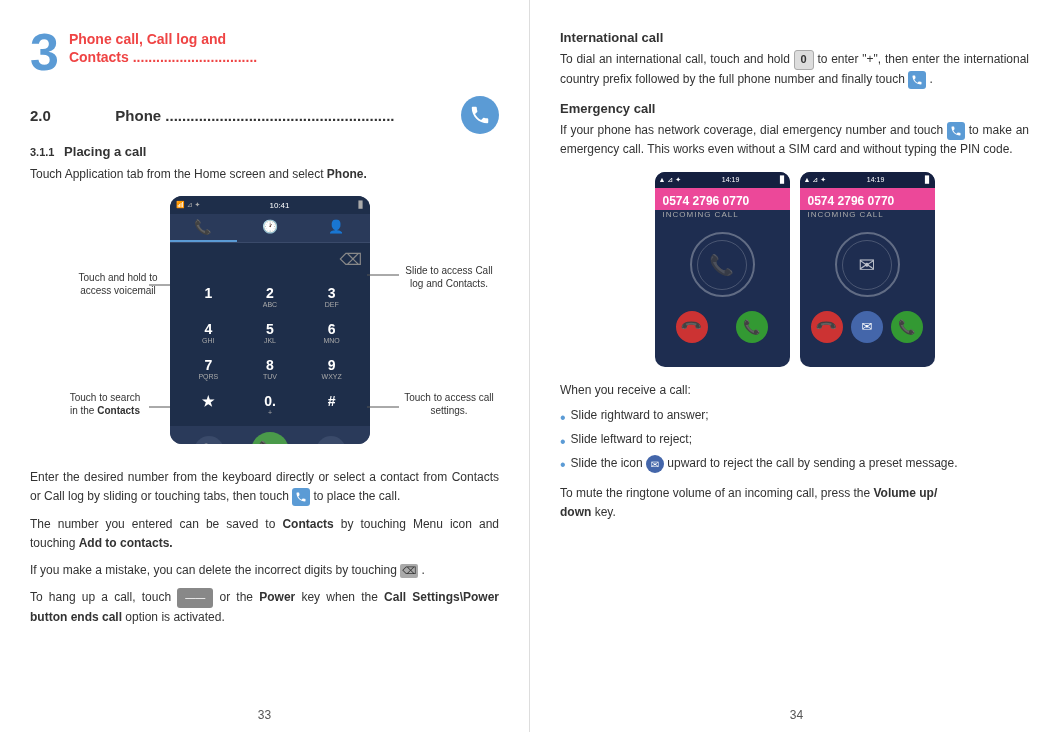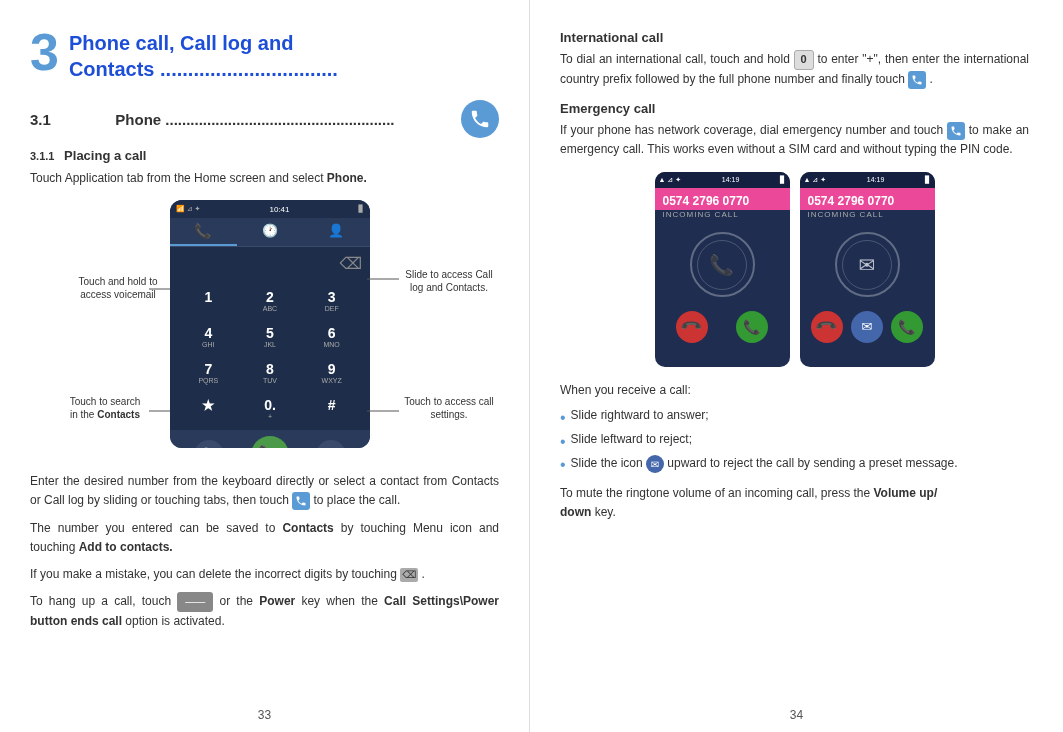--- a/index.html
+++ b/index.html
@@ -35,23 +35,23 @@
     .chapter-number {
       font-size: 52px;
       font-weight: bold;
       color: #5b9bd5;
       line-height: 1;
       margin-right: 10px;
       margin-top: -4px;
     }
 
     .chapter-title {
-      font-size: 20px;
-      font-weight: bold;
-      color: #1d4ed8;
+      font-size: 14px;
+      font-weight: bold;
+      color: #ef4444;
       line-height: 1.3;
     }
 
     .section-number {
       font-size: 15px;
       font-weight: bold;
       color: #333;
       margin-right: 6px;
     }
 
@@ -502,21 +502,21 @@
 
   <div class="chapter-header">
     <div class="chapter-number">3</div>
     <div>
       <div class="chapter-title">Phone call, Call log and</div>
       <div class="chapter-title">Contacts ................................</div>
     </div>
   </div>
 
   <div class="section-31-row">
-    <span class="section-number">3.1</span>
+    <span class="section-number">2.0</span>
     <span class="section-title-text">Phone .......................................................</span>
     <span class="phone-icon-header">
       <svg viewBox="0 0 24 24">
           <path d="M6.6 10.8c1.4 2.8 3.8 5.1 6.6 6.6l2.2-2.2c.3-.3.7-.4 1-.2 1.1.4 2.3.6 3.6.6.6 0 1 .4 1 1V20c0 .6-.4 1-1 1-9.4 0-17-7.6-17-17 0-.6.4-1 1-1h3.5c.6 0 1 .4 1 1 0 1.3.2 2.5.6 3.6.1.3 0 .7-.2 1L6.6 10.8z"></path>
         </svg>
     </span>
   </div>
 
   <div class="subsection-heading">
     <span class="subsection-number">3.1.1</span>

